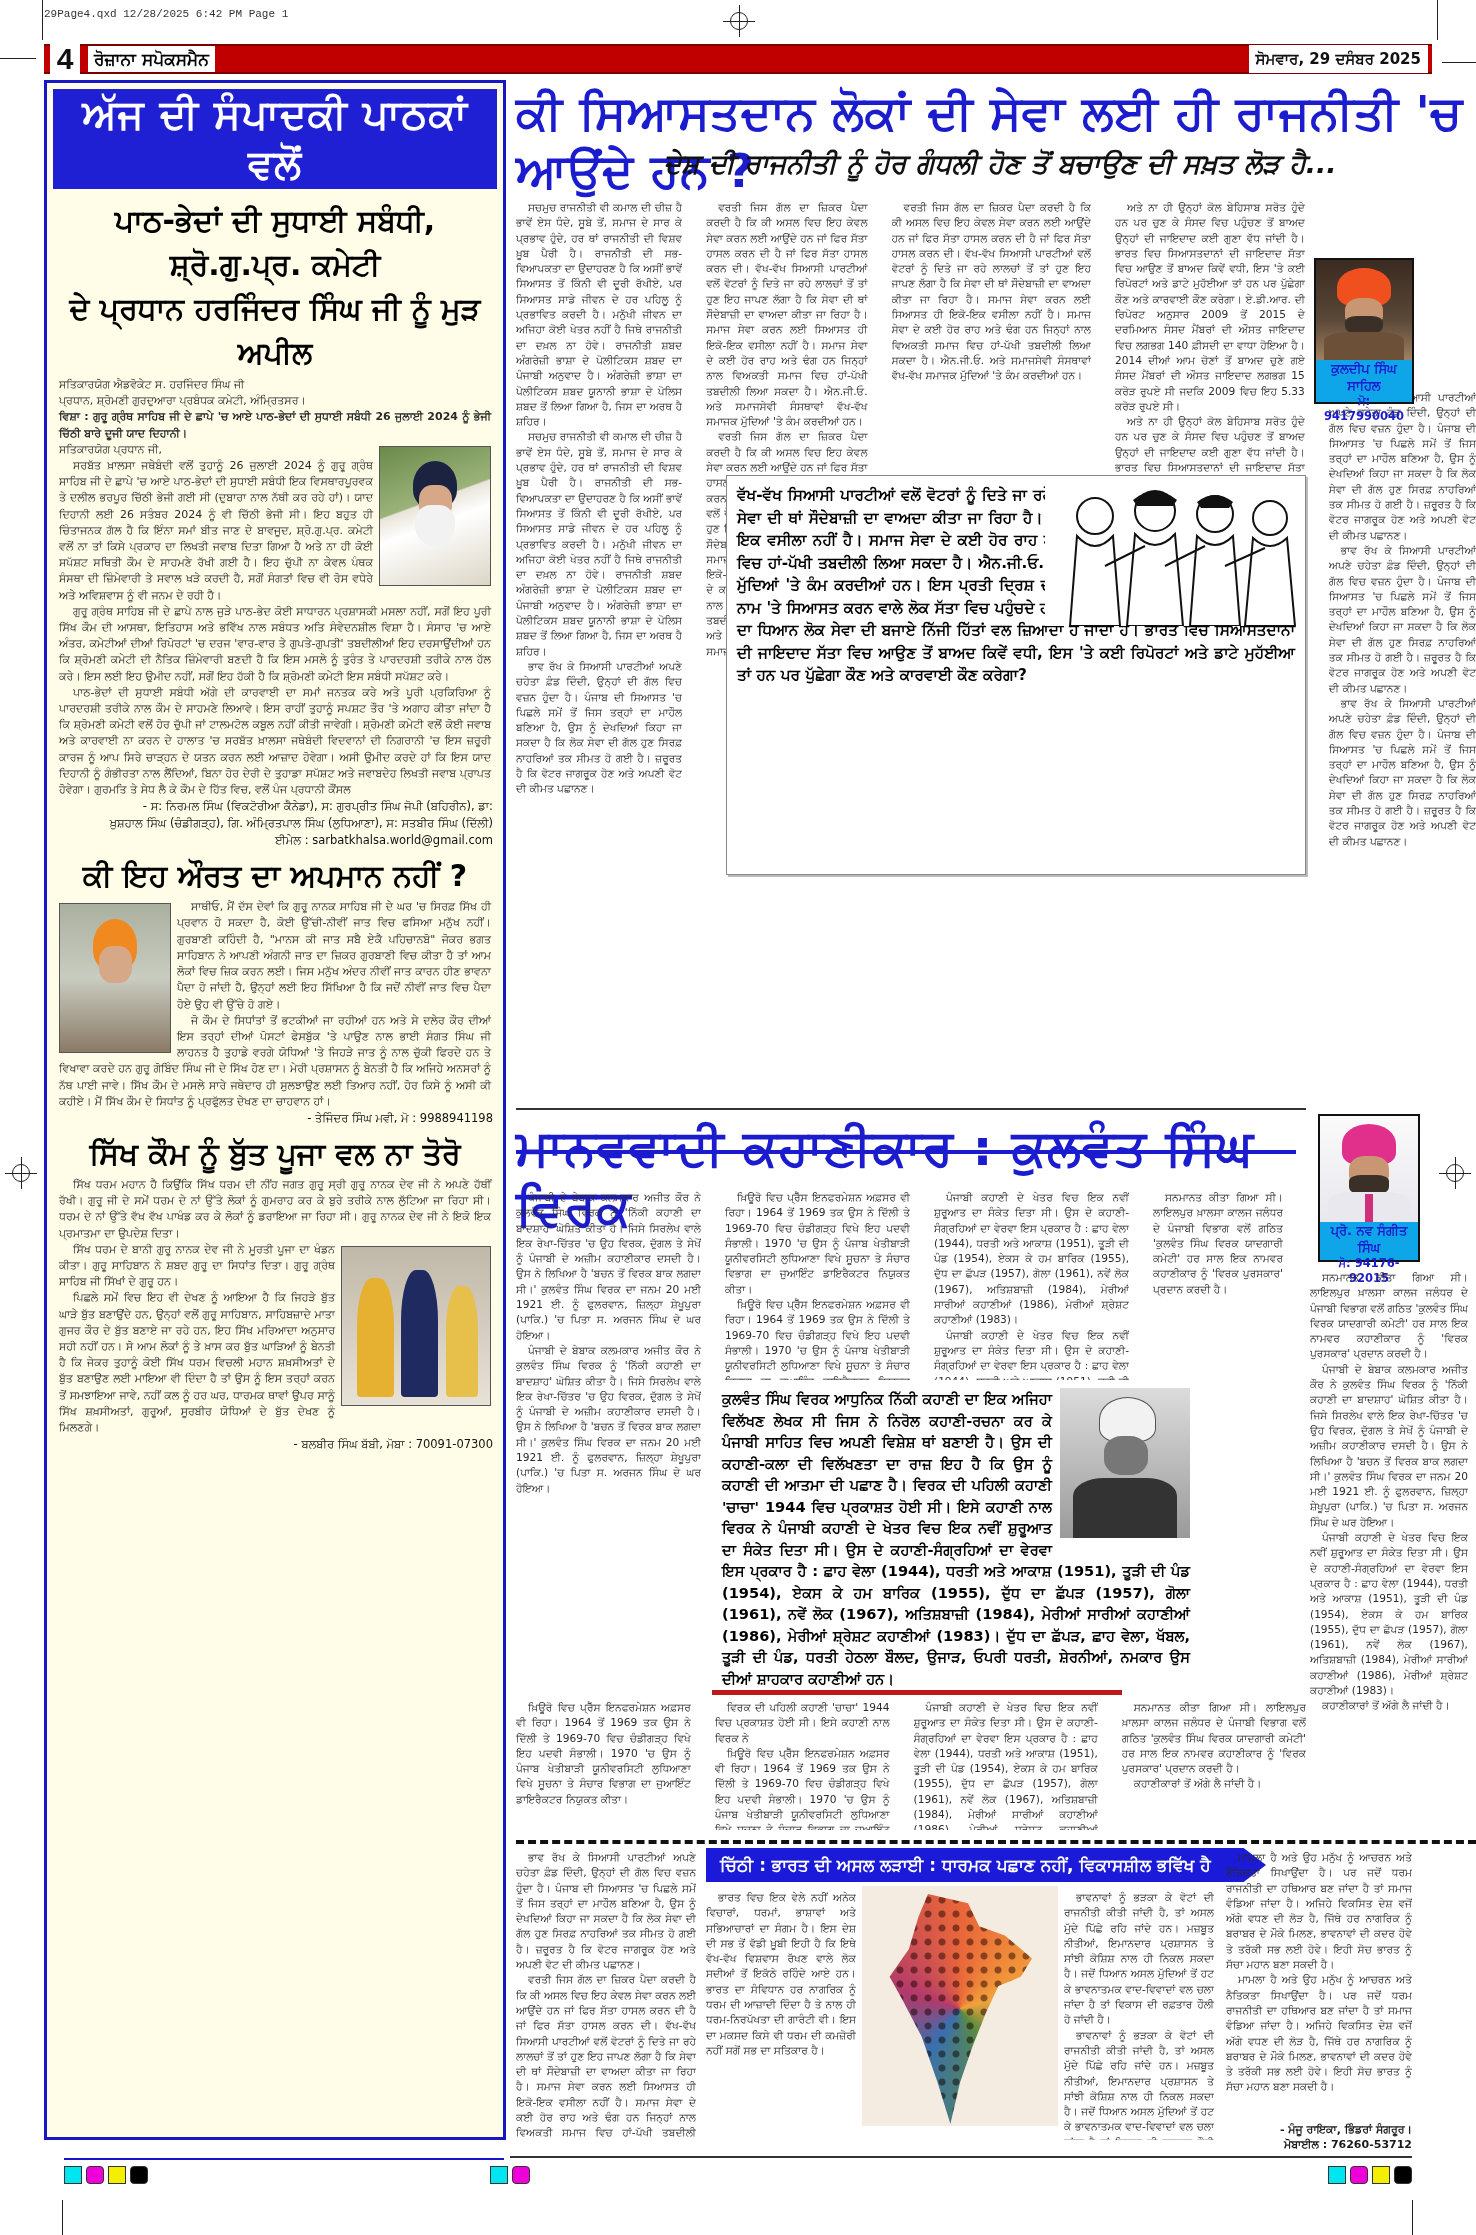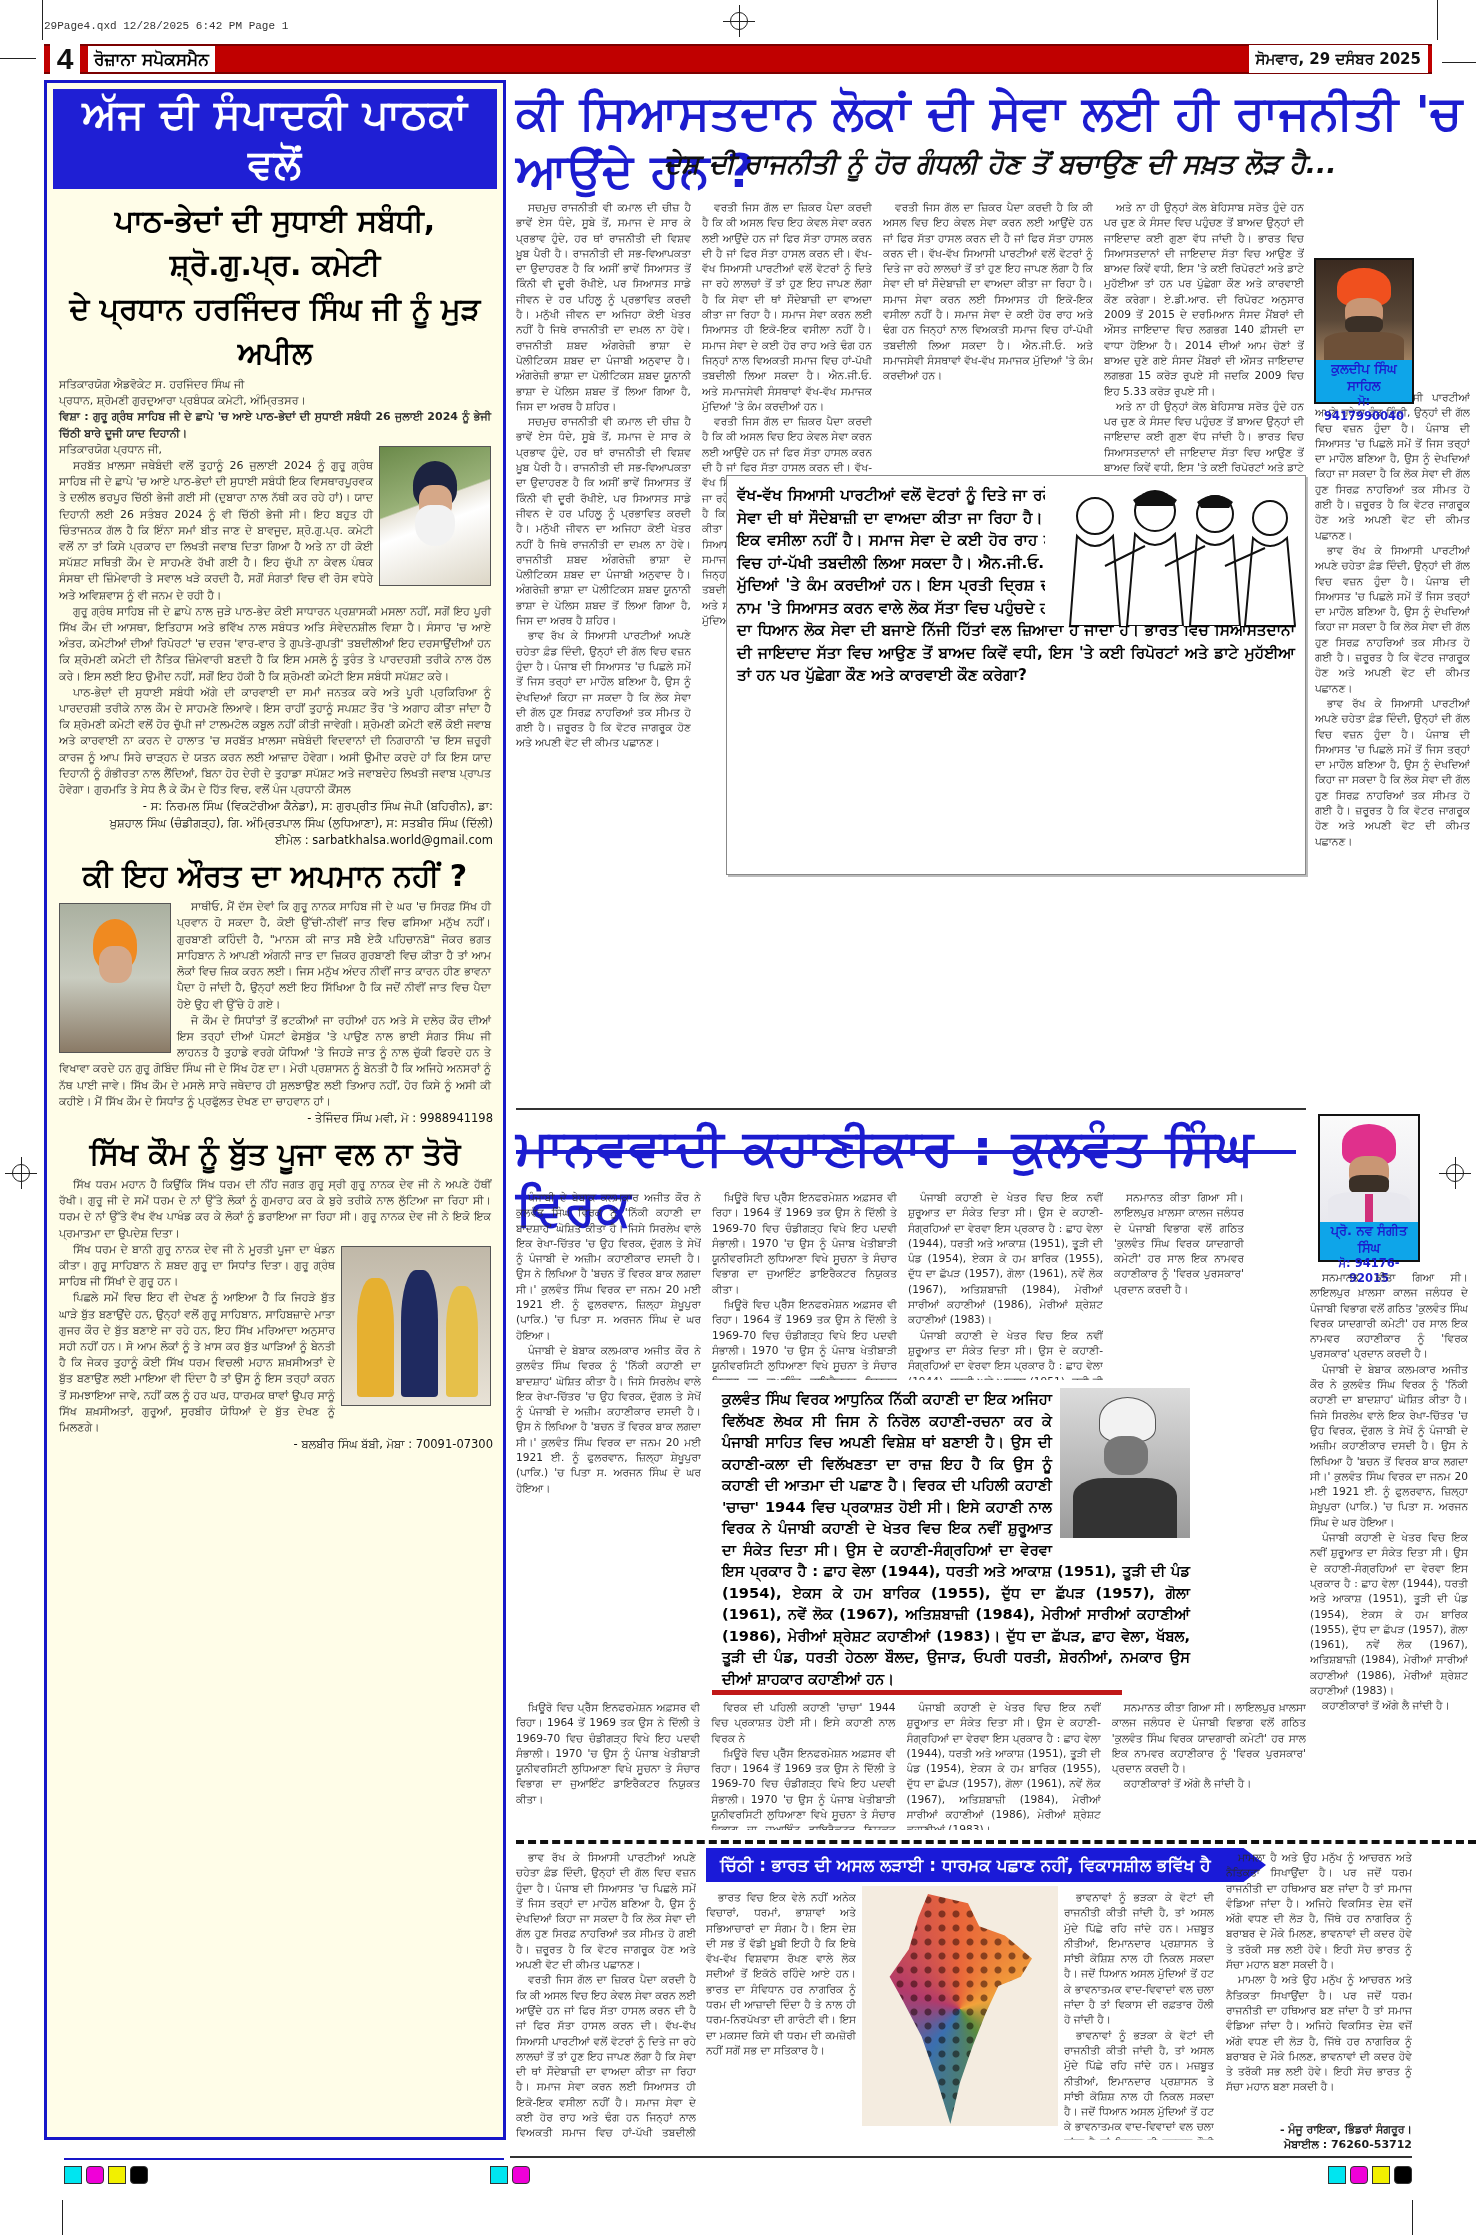--- a/index.html
+++ b/index.html
@@ -1,19 +1,19 @@
 <!DOCTYPE html>
 <html><head>
 <meta charset="utf-8">
 <style>
   * { box-sizing: border-box; margin: 0; padding: 0; }
   html, body { width: 1476px; height: 2235px; background: #ffffff; overflow: hidden; }
   body { font-family: "DejaVu Sans", sans-serif; color: #1a1a1a; position: relative; }
 
-  .slug { position: absolute; left: 44px; top: 20px; font-family: "Liberation Mono", monospace; font-size: 11px; color: #333; }
+  .slug { position: absolute; left: 44px; top: 8px; font-family: "Liberation Mono", monospace; font-size: 11px; color: #333; }
   .crop-v { position: absolute; width: 1px; background: #222; }
   .crop-h { position: absolute; height: 1px; background: #222; }
   .reg-mark { position: absolute; width: 18px; height: 18px; border: 1px solid #222; border-radius: 50%; }
   .reg-mark::before { content: ""; position: absolute; left: -8px; right: -8px; top: 8px; height: 1px; background: #222; }
   .reg-mark::after { content: ""; position: absolute; top: -8px; bottom: -8px; left: 8px; width: 1px; background: #222; }
 
   .masthead { position: absolute; left: 44px; top: 44px; width: 1388px; height: 30px; background: #c00000; border-top: 2px solid #7a0000; border-bottom: 2px solid #7a0000; display: flex; align-items: center; }
   .page-num { width: 30px; height: 30px; background: #fff; color: #111; font-family: "Liberation Sans", sans-serif; font-weight: 700; font-size: 30px; line-height: 30px; text-align: center; margin-left: 6px; }
   .paper-name { background: #fff; color: #000; font-weight: 700; font-size: 17px; padding: 2px 6px; margin-left: 8px; line-height: 22px; }
   .date-box { margin-left: auto; margin-right: 4px; background: #fff; color: #111; font-weight: 700; font-size: 15px; padding: 2px 6px; line-height: 22px; border: 1px solid #fff; }
@@ -30,21 +30,21 @@
   .photo { background: linear-gradient(160deg, #6b8a4a 0%, #9bb37a 40%, #e8e4d8 41%, #ffffff 55%, #dcd6c6 100%); border: 1px solid #555; position: relative; }
   .photo .head { position: absolute; left: 30%; top: 10%; width: 40%; height: 35%; border-radius: 50% 50% 40% 40%; background: #1c2340; }
   .photo .face { position: absolute; left: 35%; top: 28%; width: 30%; height: 25%; border-radius: 40%; background: #d6a888; }
   .photo .beard { position: absolute; left: 32%; top: 42%; width: 36%; height: 30%; border-radius: 40% 40% 50% 50%; background: #f2f2f2; }
   .float-r { float: right; margin: 4px 0 4px 6px; }
   .float-l { float: left; margin: 4px 6px 4px 0; }
 
   
   .main-head { position: absolute; left: 516px; top: 84px; width: 960px; font-weight: 700; font-size: 47px; line-height: 58px; color: #1c1ccf; letter-spacing: 0.5px; }
   .main-sub { position: absolute; left: 540px; top: 146px; width: 920px; font-weight: 700; font-style: italic; font-size: 27px; line-height: 36px; color: #111; text-align: center; }
-  .cols { position: absolute; display: flex; gap: 11px; }
+  .cols { position: absolute; display: flex; gap: 24px; }
   .cols .c { font-size: 10.6px; line-height: 15.3px; text-align: justify; color: #2b2b2b; overflow: hidden; }
   .cols .c p { text-indent: 12px; }
   .pullbox { position: absolute; background: #fff; border: 1px solid #888; box-shadow: 2px 2px 0 #bbb; }
   .pull-text { font-weight: 700; font-size: 15.3px; line-height: 22.5px; color: #000; text-align: justify; }
   .cartoon { position: absolute; background: #fff; }
   .byline-box { position: absolute; border: 2px solid #111; background: #0ea5e9; }
   .byline-photo { background: linear-gradient(180deg, #3a2a20 0%, #5a4838 60%, #a08060 100%); position: relative; overflow: hidden; }
   .turban-o { position: absolute; left: 22%; top: 8%; width: 56%; height: 38%; background: #f0501e; border-radius: 50% 50% 30% 30%; }
   .turban-p { position: absolute; left: 22%; top: 8%; width: 56%; height: 38%; background: #e0308c; border-radius: 50% 50% 30% 30%; }
   .bface { position: absolute; left: 30%; top: 38%; width: 40%; height: 30%; background: #c99674; border-radius: 40%; }

